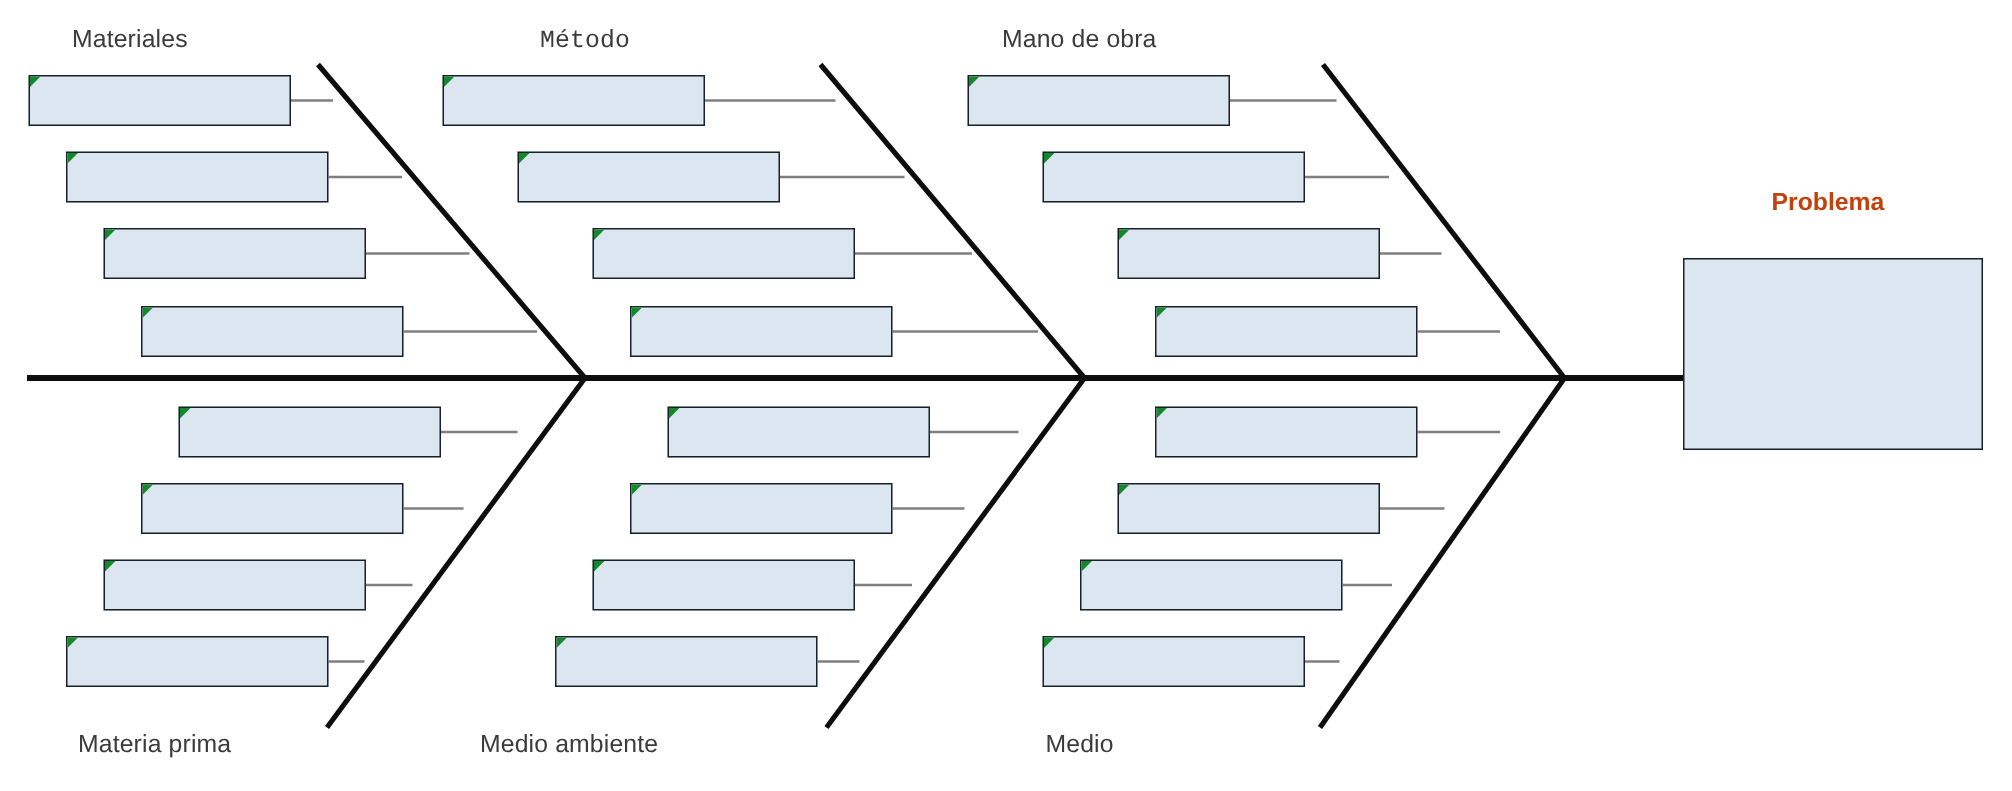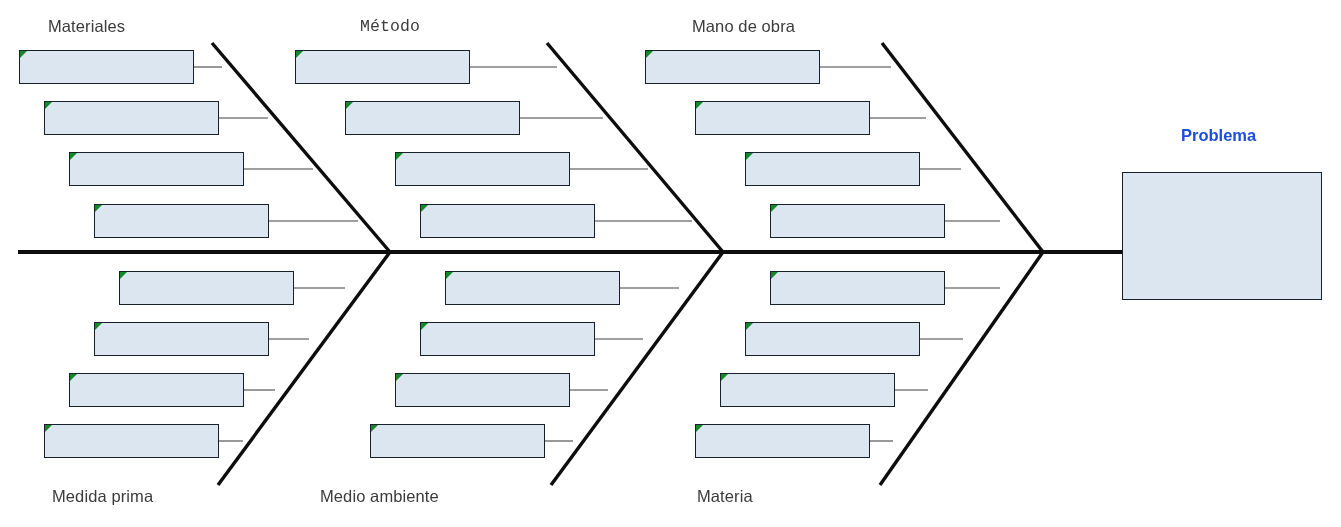--- a/index.html
+++ b/index.html
@@ -119,24 +119,24 @@
         <line x1="390" y1="252" x2="218" y2="485" stroke="#0d0d0d" stroke-width="3.4" stroke-linecap="butt"></line>
         <line x1="723" y1="252" x2="551" y2="485" stroke="#0d0d0d" stroke-width="3.4" stroke-linecap="butt"></line>
         <line x1="1043" y1="252" x2="880" y2="485" stroke="#0d0d0d" stroke-width="3.4" stroke-linecap="butt"></line>
       </g>
     <line id="spine-line" x1="18" y1="252" x2="1122" y2="252" stroke="#0d0d0d" stroke-width="4" stroke-linecap="butt"></line>
   </svg>
 
   <div id="labels-layer">
       <div class="cat-label" style="left: 48px; top: 17px;">Materiales</div>
       <div class="cat-label" style="left: 360px; top: 17px; font-family: Liberation Mono, monospace;">Método</div>
-      <div class="cat-label" style="left: 668px; top: 17px; margin-left: 24px;">Mano de obra</div>
-      <div class="cat-label" style="left: 52px; top: 487px;">Medida prima</div>
+      <div class="cat-label" style="left: 668px; top: 17px;">Mano de obra</div>
+      <div class="cat-label" style="left: 52px; top: 487px;">Materia prima</div>
       <div class="cat-label" style="left: 320px; top: 487px;">Medio ambiente</div>
-      <div class="cat-label" style="left: 697px; top: 487px;">Materia</div>
+      <div class="cat-label" style="left: 697px; top: 487px;">Medio</div>
     </div>
   <div id="boxes-layer">
       <div class="cause-box" style="left: 19px; top: 50px; width: 175px; height: 34px; background: rgb(220, 230, 241); border-color: rgb(22, 33, 43);">
         <span class="corner-flag" style="border-left-color: rgb(20, 137, 44);"></span>
         <span class="cause-text"></span>
       </div>
       <div class="cause-box" style="left: 44px; top: 101px; width: 175px; height: 34px; background: rgb(220, 230, 241); border-color: rgb(22, 33, 43);">
         <span class="corner-flag" style="border-left-color: rgb(20, 137, 44);"></span>
         <span class="cause-text"></span>
       </div>
@@ -223,19 +223,19 @@
       <div class="cause-box" style="left: 720px; top: 373px; width: 175px; height: 34px; background: rgb(220, 230, 241); border-color: rgb(22, 33, 43);">
         <span class="corner-flag" style="border-left-color: rgb(20, 137, 44);"></span>
         <span class="cause-text"></span>
       </div>
       <div class="cause-box" style="left: 695px; top: 424px; width: 175px; height: 34px; background: rgb(220, 230, 241); border-color: rgb(22, 33, 43);">
         <span class="corner-flag" style="border-left-color: rgb(20, 137, 44);"></span>
         <span class="cause-text"></span>
       </div>
     </div>
 
-  <div id="problem-title" style="left: 1181px; top: 126px; color: #1d4ed8;">Problema</div>
+  <div id="problem-title" style="left: 1181px; top: 126px; color: #c2410c;">Problema</div>
 
   <div id="problem-box" style="left: 1122px; top: 172px; width: 200px; height: 128px; background: rgb(220, 230, 241); border-color: rgb(22, 33, 43);">
     <span class="problem-text"></span>
   </div>
 
 </div>
 
 </body></html>

